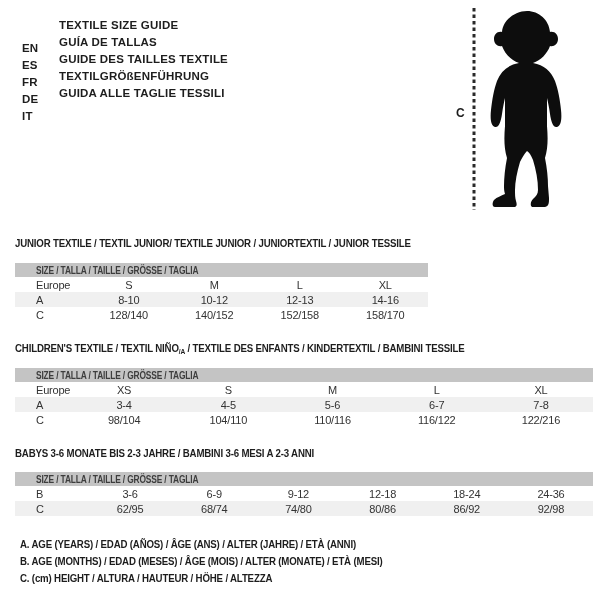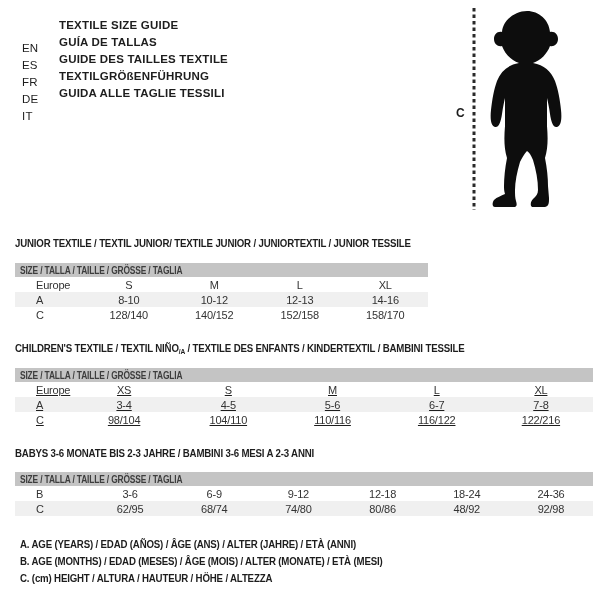--- a/index.html
+++ b/index.html
@@ -5,38 +5,38 @@
   html,body{margin:0;padding:0;background:#fff;}
   .page{position:relative;width:600px;height:600px;background:#ffffff;overflow:hidden;
         font-family:"Liberation Sans",sans-serif;color:#1d1d1d;}
 
   
   .cnd{display:inline-block;transform:scaleX(.88);transform-origin:0 50%;letter-spacing:-.2px;white-space:nowrap;}
 
   
   .lang-list{position:absolute;left:22px;top:16px;}
   .lang-row{display:flex;height:17px;align-items:center;}
-  .lang-code{flex:none;width:37px;font-weight:400;font-size:11.5px;letter-spacing:.2px;margin-top:47px;}
+  .lang-code{flex:none;width:37px;font-weight:700;font-size:11.5px;letter-spacing:.2px;margin-top:47px;}
   .lang-title{font-weight:700;font-size:11.5px;letter-spacing:.2px;white-space:nowrap;}
 
   
   .figure{position:absolute;left:452px;top:6px;width:146px;height:208px;}
   .dash-line{position:absolute;left:20px;top:2px;}
   .figure-label{position:absolute;left:4px;top:100px;font-size:12px;font-weight:700;}
   .baby{position:absolute;left:29px;top:2px;}
 
   
   .tbl{position:absolute;left:15px;}
   .t1{top:215px;width:413px;}
-  .t2{top:320px;width:578px;text-decoration:underline;}
+  .t2{top:320px;width:578px;}
   .t3{top:424px;width:578px;}
   .tbl-title{height:14px;line-height:13px;font-weight:700;font-size:11px;white-space:nowrap;margin-top:22px;}
   .t3 .tbl-title{height:15px;line-height:15px;}
   .sub{font-size:7.5px;position:relative;top:2px;}
-  .size-bar{margin-top:12px;height:14px;line-height:14px;background:#c4c4c4;padding-left:5px;
+  .size-bar{margin-top:12px;height:14px;line-height:14px;background:#c4c4c4;padding-left:21px;
             font-weight:700;font-size:10.5px;color:#3d3d3d;white-space:nowrap;}
   .t3 .size-bar{margin-top:11px;}
   .size-bar .cnd{transform:scaleX(.8);}
   .row{display:flex;align-items:center;height:15px;font-size:11px;color:#333333;letter-spacing:-.2px;}
   .rows .row:nth-child(even){background:#f0f0f0;}
   .lbl{flex:none;padding-left:5px;text-align:left;margin-left:16px;}
   .t1 .lbl{width:50px;}
   .t2 .lbl{width:36px;}
   .t3 .lbl{width:52px;}
   .cell{flex:1;text-align:center;}
@@ -196,21 +196,21 @@
         <span class="cell">12-18</span>
         <span class="cell">18-24</span>
         <span class="cell">24-36</span>
       </div>
       <div class="row">
         <span class="lbl">C</span>
         <span class="cell">62/95</span>
         <span class="cell">68/74</span>
         <span class="cell">74/80</span>
         <span class="cell">80/86</span>
-        <span class="cell">48/92</span>
+        <span class="cell">86/92</span>
         <span class="cell">92/98</span>
       </div>
     </div>
   </div>
 
   <div class="legend">
     <div class="legend-line"><span class="cnd">A. AGE (YEARS) / EDAD (AÑOS) / ÂGE (ANS) / ALTER (JAHRE) / ETÀ (ANNI)</span></div>
     <div class="legend-line"><span class="cnd">B. AGE (MONTHS) / EDAD (MESES) / ÂGE (MOIS) / ALTER (MONATE) / ETÀ (MESI)</span></div>
     <div class="legend-line"><span class="cnd">C. (cm) HEIGHT / ALTURA / HAUTEUR / HÖHE / ALTEZZA</span></div>
   </div>

